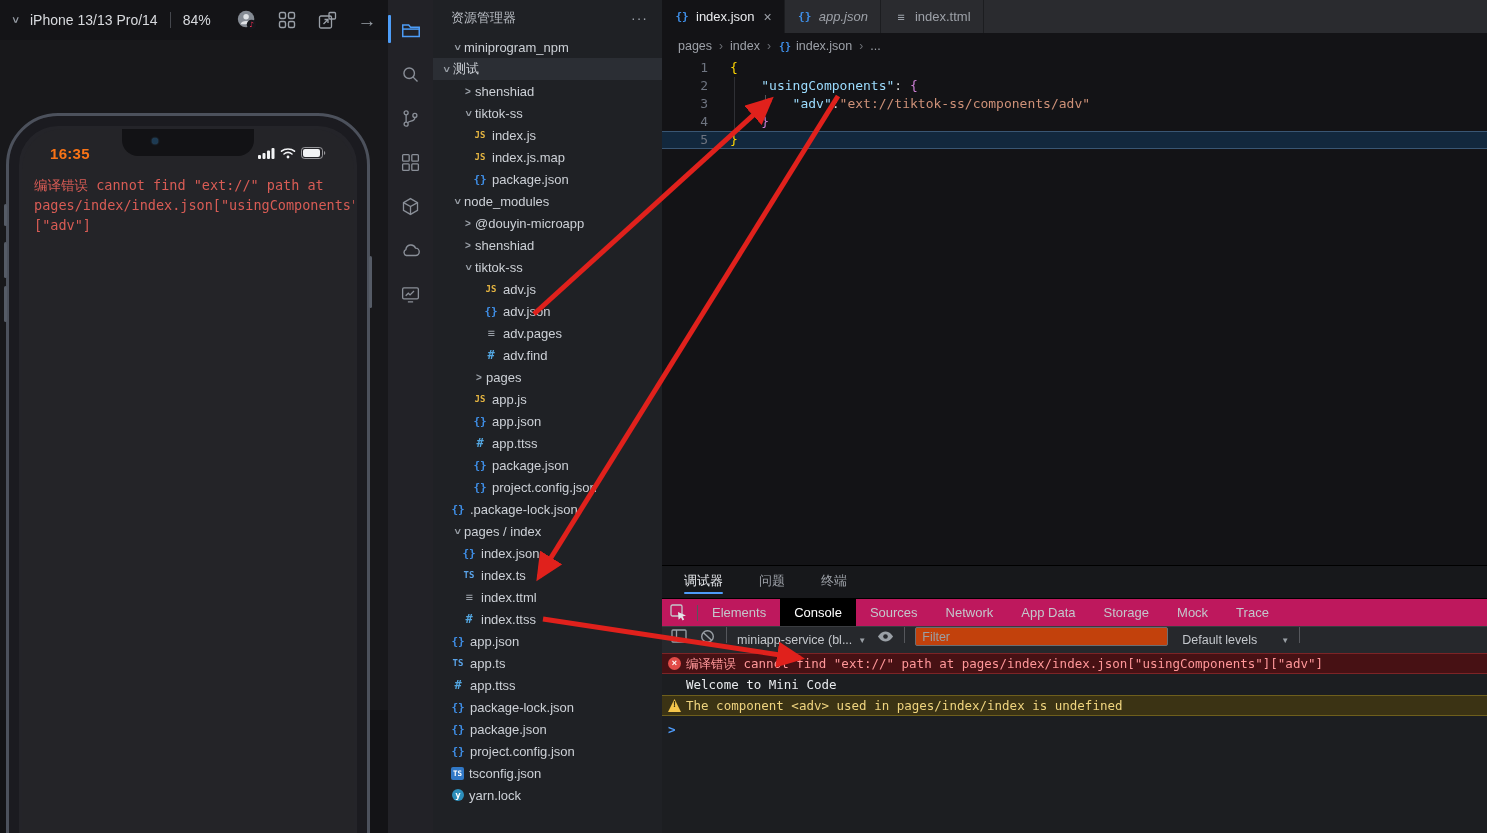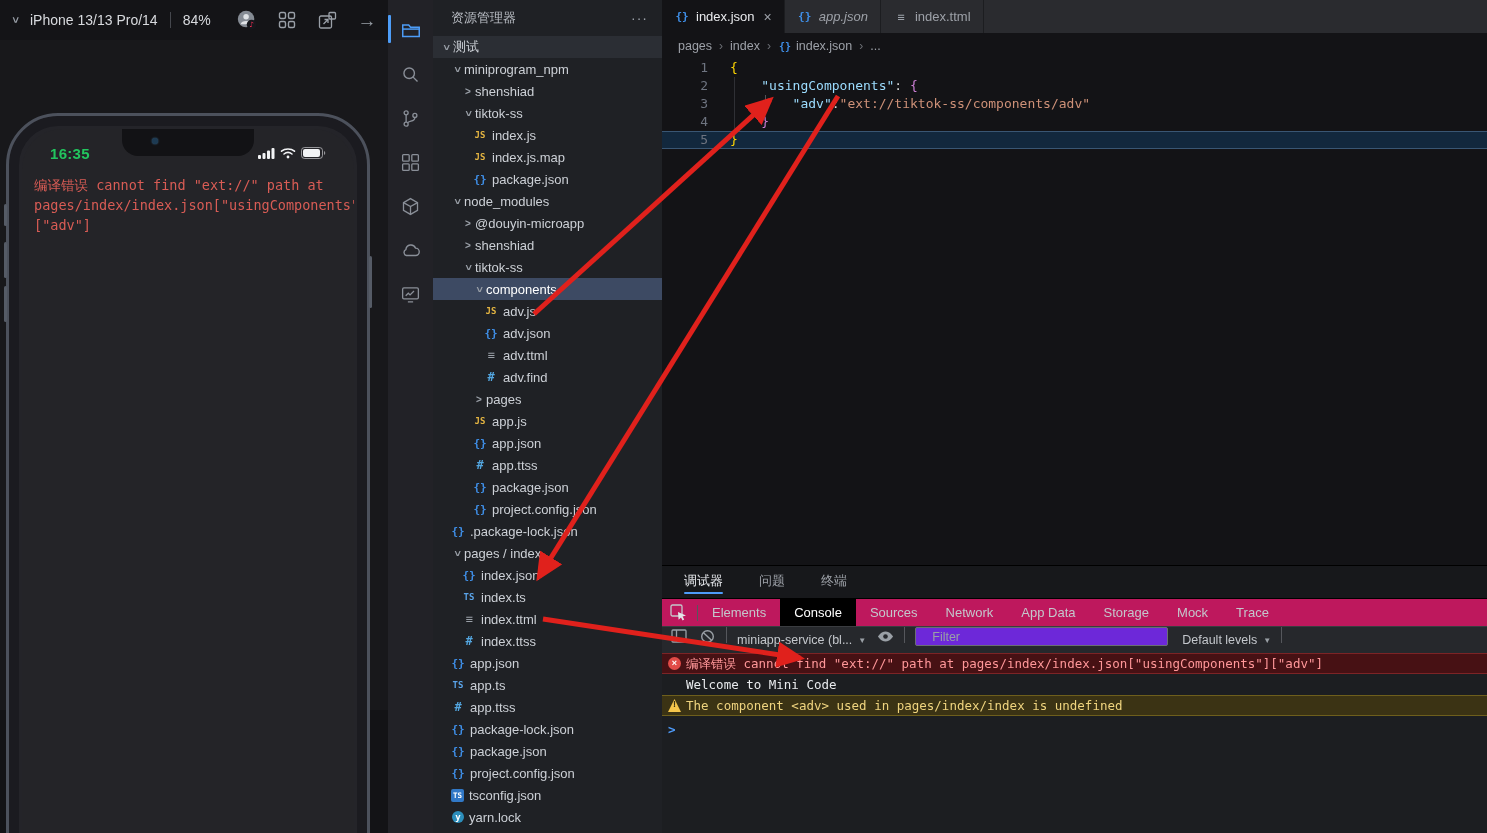--- a/index.html
+++ b/index.html
@@ -20,21 +20,21 @@
   .tb-icon svg{display:block;}
   #arrow-right{color:#9aa0a8;font-size:19px;line-height:1;}
 
   
   #phone-frame{position:absolute;left:6px;top:113px;width:364px;height:780px;border-radius:52px;
     background:#242429;border:3px solid #4c515c;box-sizing:border-box;box-shadow:inset 0 0 0 10px #1b1b20;}
   #phone-screen{position:absolute;left:13px;top:13px;right:13px;bottom:0;border-radius:40px 40px 0 0;background:#242428;overflow:hidden;}
   #notch{position:absolute;left:50%;transform:translateX(-50%);top:0;width:132px;height:27px;background:#121215;border-radius:0 0 16px 16px;}
   #camera-dot{position:absolute;left:30px;top:9px;width:6px;height:6px;border-radius:50%;background:#1d3a52;box-shadow:0 0 2px #3d6c8f;}
   #statusbar{position:absolute;left:0;top:14px;width:100%;height:20px;display:flex;align-items:center;justify-content:space-between;padding:0 28px;box-sizing:border-box;}
-  #status-time{color:#22c55e;font-size:15px;font-weight:700;letter-spacing:.3px;}
+  #status-time{color:#f97316;font-size:15px;font-weight:700;letter-spacing:.3px;}
   #status-icons{display:flex;align-items:center;gap:5px;}
   #phone-error{position:absolute;left:12px;top:46px;width:330px;color:#d95c55;font-size:13.5px;line-height:20px;white-space:pre;}
   .side-btn{position:absolute;background:#555b66;border-radius:2px;}
 
   
   #activity-bar{position:absolute;left:388px;top:0;width:45px;height:833px;background:#222227;display:flex;flex-direction:column;align-items:center;padding-top:8px;box-sizing:border-box;}
   .ab-item{position:relative;width:45px;height:44px;display:flex;align-items:center;justify-content:center;}
   .ab-item .ind{position:absolute;left:0;top:7px;width:3px;height:28px;background:#4d9df8;border-radius:1px;display:none;}
   .ab-item.active .ind{display:block;}
 
@@ -83,23 +83,23 @@
   .ptab.active::after{content:"";position:absolute;left:0;right:0;bottom:4px;height:2px;background:#4e9bfa;border-radius:1px;}
   #devtools-tabs{height:27px;background:#be185d;border-top:1px solid #000;display:flex;align-items:center;}
   #inspect-wrap{padding:0 10px 0 8px;display:flex;align-items:center;}
   .vdiv{width:1px;height:16px;background:#55575c;}
   .dtab{padding:0 14px;font-size:13px;color:#c4c7cc;height:27px;display:flex;align-items:center;cursor:pointer;}
   .dtab.active{background:#000;color:#fff;}
   #console-toolbar{height:27px;background:#26282c;border-top:1px solid #3a3c40;display:flex;padding:0 8px;box-sizing:border-box;gap:10px;}
   .ct-icon{width:18px;height:18px;display:flex;align-items:center;justify-content:center;cursor:pointer;}
   #context-select{display:flex;align-items:center;gap:6px;color:#c4c7cc;font-size:12.5px;cursor:pointer;}
   .dd-arrow{font-size:8px;color:#9aa0a6;}
-  #filter-input{width:253px;height:19px;background:#6d28d9;border:1px solid #6b6e73;border-radius:2px;color:#d6d8db;font-size:12.5px;padding:0 16px;box-sizing:border-box;outline:none;}
+  #filter-input{width:253px;height:19px;background:#c2410c;border:1px solid #6b6e73;border-radius:2px;color:#d6d8db;font-size:12.5px;padding:0 6px;box-sizing:border-box;outline:none;}
   #filter-input::placeholder{color:#9aa0a6;}
-  #default-levels{display:flex;align-items:center;gap:6px;color:#c4c7cc;font-size:12.5px;margin-left:4px;cursor:pointer;}
+  #default-levels{display:flex;align-items:center;gap:24px;color:#c4c7cc;font-size:12.5px;margin-left:4px;cursor:pointer;}
   #console-out{font-family:"DejaVu Sans Mono",monospace;font-size:12.5px;}
   .crow{display:flex;align-items:flex-start;padding:3px 8px 3px 6px;line-height:15px;}
   .crow.error{background:#471114;box-shadow:inset 0 1px 0 #7c2426, inset 0 -1px 0 #7c2426;color:#ff9799;}
   .crow.warning{background:#3b3314;box-shadow:inset 0 1px 0 #6e5f1c, inset 0 -1px 0 #6e5f1c;color:#efd47f;}
   .crow.log{color:#e8eaed;padding-left:24px;}
   .ci{flex:0 0 13px;height:13px;margin:1px 5px 0 0;display:flex;align-items:center;justify-content:center;}
   .ci.err{background:#e14b47;border-radius:50%;color:#fff;font-size:9px;font-weight:700;font-family:"Liberation Sans",sans-serif;}
   .ci.warn{background:#f5c64c;clip-path:polygon(50% 0,100% 100%,0 100%);color:#3a3314;font-size:9px;font-weight:700;align-items:flex-end;font-family:"Liberation Sans",sans-serif;}
   .crow.prompt{color:#4e9bfa;font-weight:700;padding-top:6px;}
 
@@ -231,28 +231,28 @@
         </svg>
       </div>
     </div>
 
   <div id="sidebar">
     <div id="sidebar-header">
       <span>资源管理器</span>
       <span id="sidebar-menu">···</span>
     </div>
     <div id="file-tree">
+        <div class="tree-row" style="padding-left: 17px;">
+          <span class="chev">&gt;</span>
+          <span>miniprogram_npm</span>
+        </div>
         <div class="tree-row hl" style="padding-left: 6px;">
           <span class="chev">&gt;</span>
           <span>测试</span>
         </div>
-        <div class="tree-row" style="padding-left: 17px;">
-          <span class="chev">&gt;</span>
-          <span>miniprogram_npm</span>
-        </div>
         <div class="tree-row" style="padding-left: 28px;">
           <span class="chev closed">&gt;</span>
           <span>shenshiad</span>
         </div>
         <div class="tree-row" style="padding-left: 28px;">
           <span class="chev">&gt;</span>
           <span>tiktok-ss</span>
         </div>
         <div class="tree-row" style="padding-left: 39px;">
           <span class="fi js">JS</span>
@@ -274,36 +274,32 @@
           <span class="chev closed">&gt;</span>
           <span>@douyin-microapp</span>
         </div>
         <div class="tree-row" style="padding-left: 28px;">
           <span class="chev closed">&gt;</span>
           <span>shenshiad</span>
         </div>
         <div class="tree-row" style="padding-left: 28px;">
           <span class="chev">&gt;</span>
           <span>tiktok-ss</span>
-        </div>
-        <div class="tree-row selected" style="padding-left: 39px;">
-          <span class="chev">&gt;</span>
-          <span>components</span>
         </div>
         <div class="tree-row" style="padding-left: 50px;">
           <span class="fi js">JS</span>
           <span>adv.js</span>
         </div>
         <div class="tree-row" style="padding-left: 50px;">
           <span class="fi json">{}</span>
           <span>adv.json</span>
         </div>
         <div class="tree-row" style="padding-left: 50px;">
           <span class="fi ttml">≡</span>
-          <span>adv.ttml</span>
+          <span>adv.pages</span>
         </div>
         <div class="tree-row" style="padding-left: 50px;">
           <span class="fi ttss">#</span>
           <span>adv.find</span>
         </div>
         <div class="tree-row" style="padding-left: 39px;">
           <span class="chev closed">&gt;</span>
           <span>pages</span>
         </div>
         <div class="tree-row" style="padding-left: 39px;">

